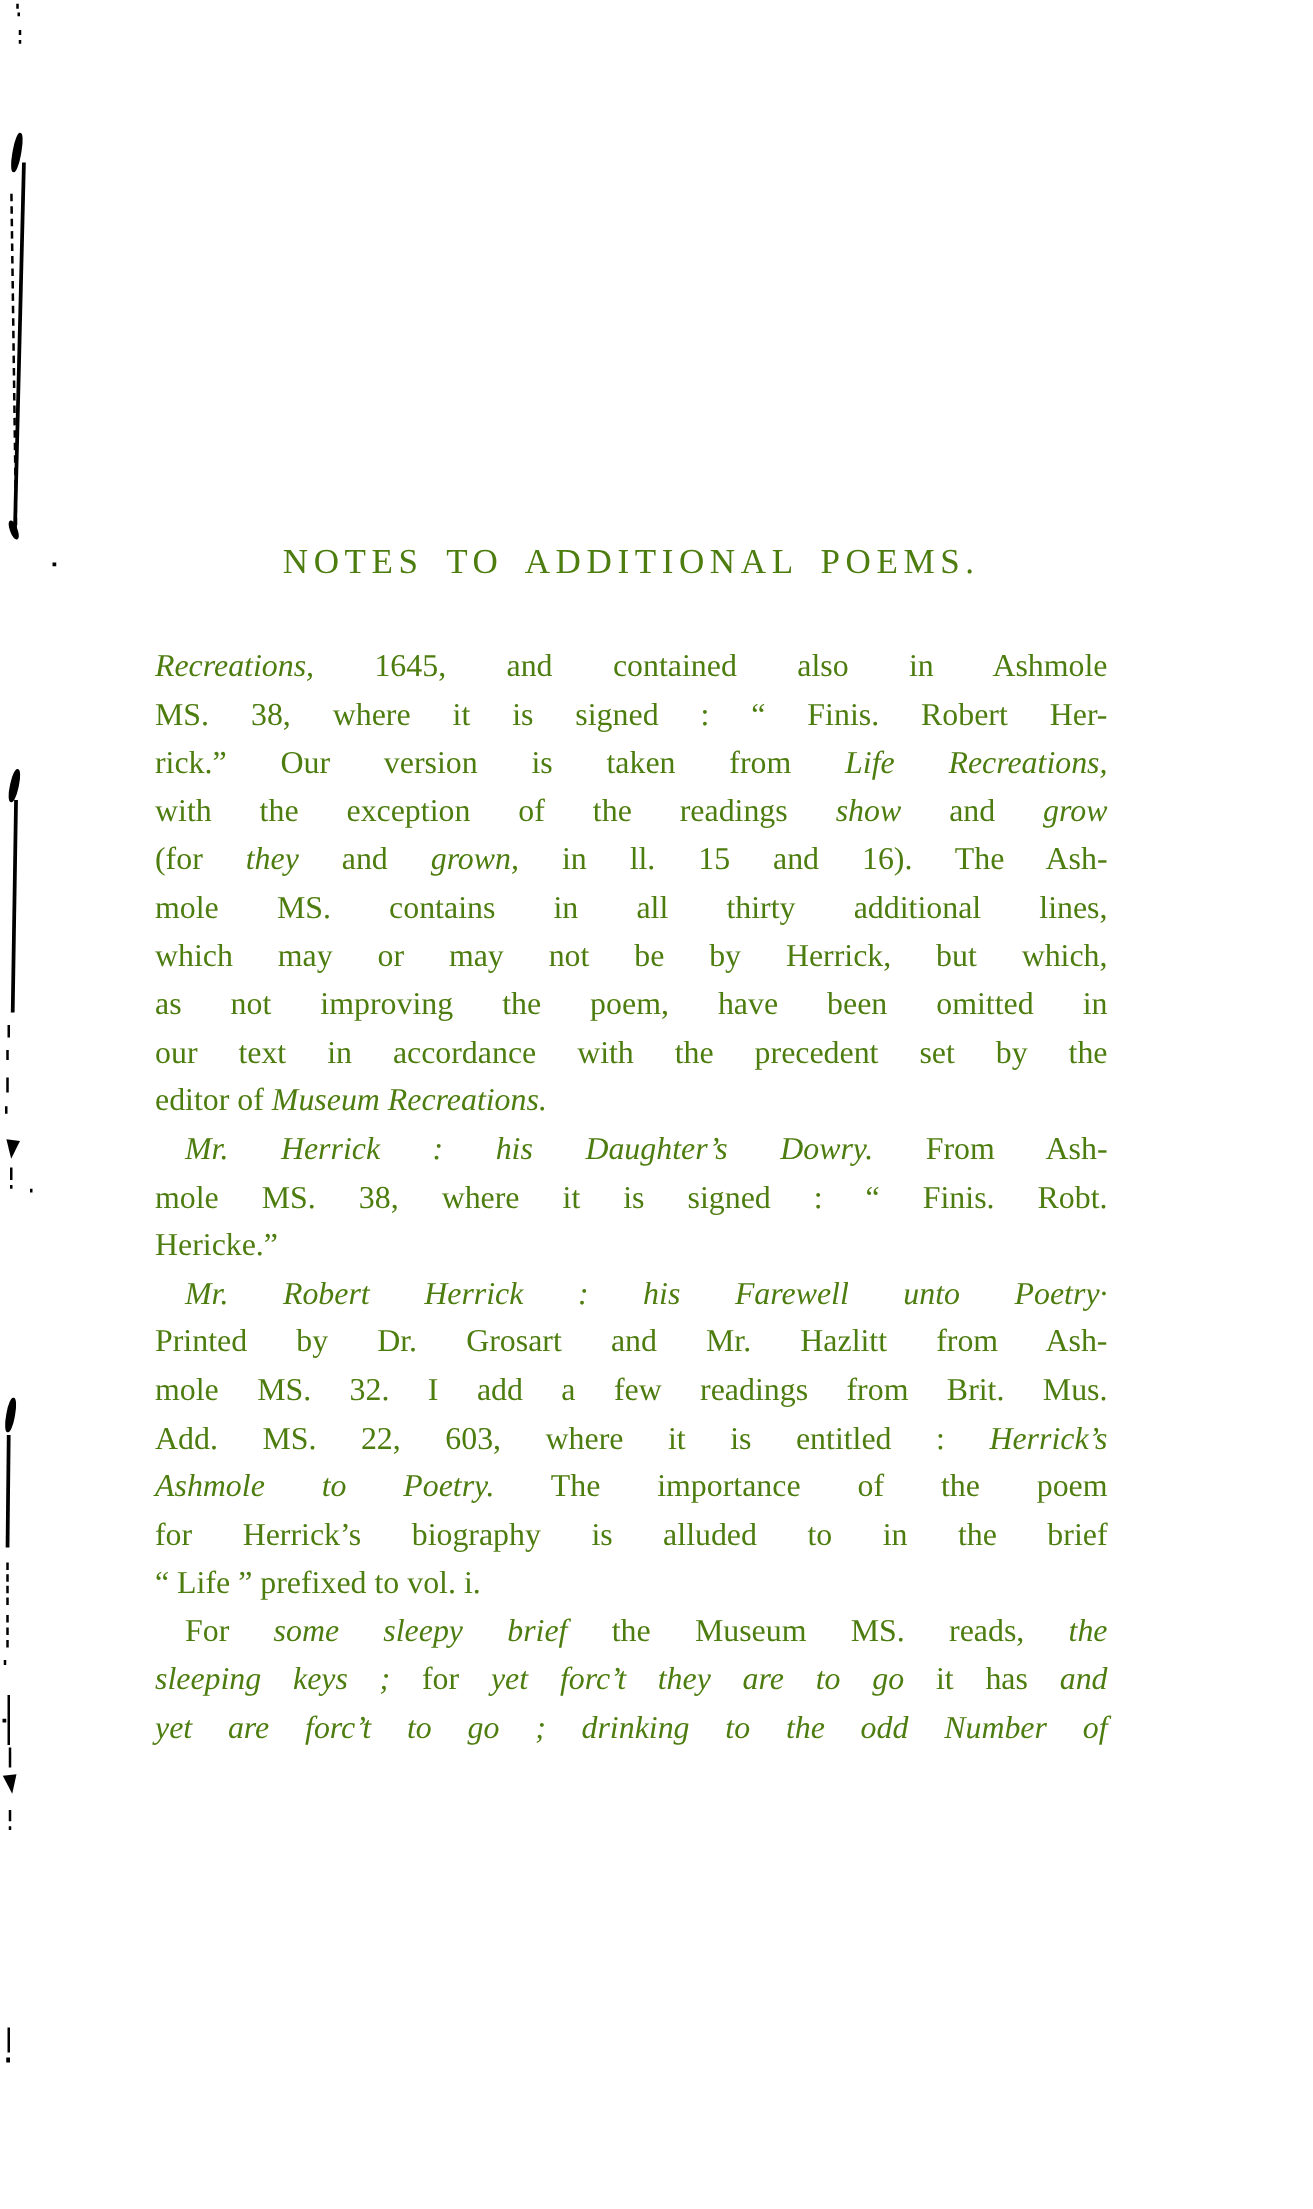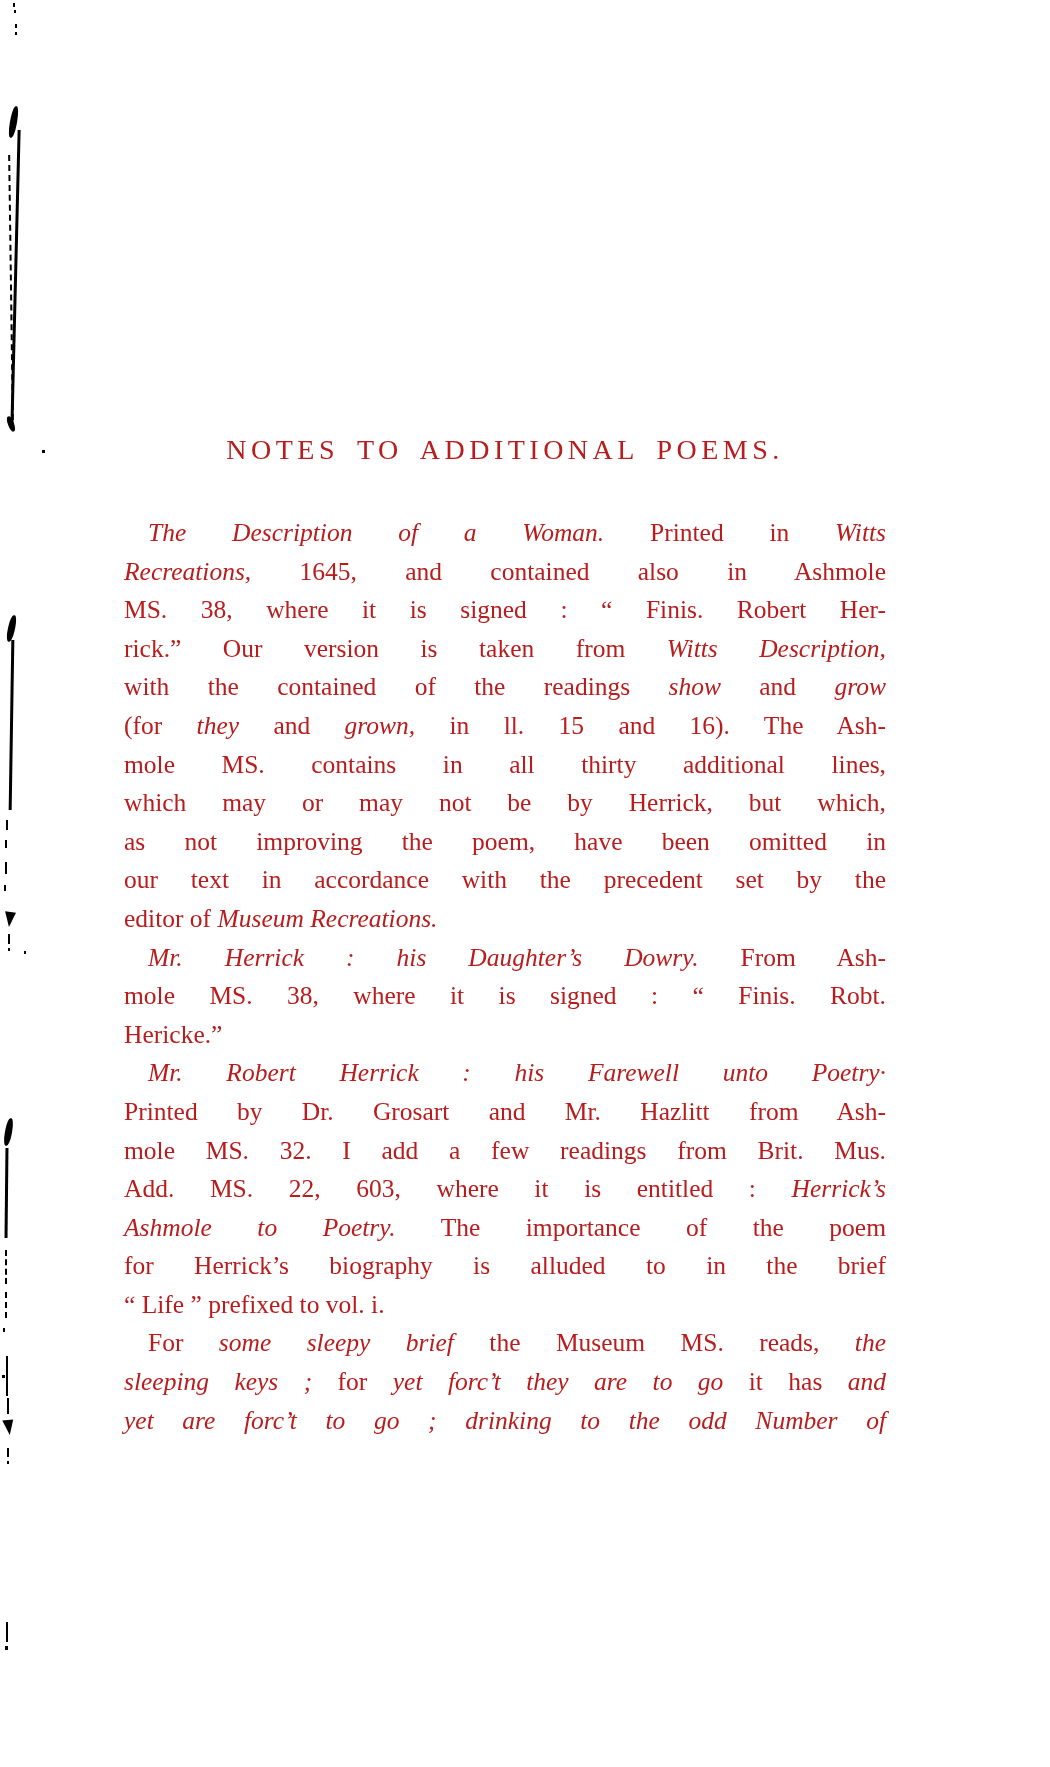--- a/index.html
+++ b/index.html
@@ -1,21 +1,21 @@
 <!DOCTYPE html>
 <html><head>
 <meta charset="utf-8">
 <style>
   html, body { margin: 0; padding: 0; background: #ffffff; }
   .page {
     position: relative;
     width: 1050px;
     height: 1767px;
     background: #ffffff;
-    color: #b91c1c;
+    color: #4d7c0f;
     font-family: "Liberation Serif", "DejaVu Serif", serif;
     overflow: hidden;
   }
   .title {
     position: absolute;
     top: 434px;
     left: 124px;
     width: 762px;
     margin: 0;
     text-align: center;
@@ -101,25 +101,24 @@
     <div class="art" style="left:7px;top:1448px;width:2px;height:9px;"></div>
     <div class="art" style="left:7px;top:1461px;width:2px;height:3px;"></div>
 
     <div class="art" style="left:6px;top:1622px;width:2px;height:20px;"></div>
     <div class="art" style="left:5px;top:1646px;width:3px;height:4px;"></div>
   </div>
 
   <h1 class="title">NOTES TO ADDITIONAL POEMS.</h1>
 
   <div class="text-block">
-      <div class="line j indent"><span class="it">The Description of a Woman.</span><span> Printed in </span><span class="it">Witts</span></div>
       <div class="line j"><span class="it">Recreations,</span><span> 1645, and contained also in Ashmole</span></div>
       <div class="line j"><span>MS. 38, where it is signed : “ Finis. Robert Her-</span></div>
-      <div class="line j"><span>rick.” Our version is taken from </span><span class="it">Witts Description,</span></div>
-      <div class="line j"><span>with the contained of the readings </span><span class="it">show</span><span> and </span><span class="it">grow</span></div>
+      <div class="line j"><span>rick.” Our version is taken from </span><span class="it">Life Recreations,</span></div>
+      <div class="line j"><span>with the exception of the readings </span><span class="it">show</span><span> and </span><span class="it">grow</span></div>
       <div class="line j"><span>(for </span><span class="it">they</span><span> and </span><span class="it">grown,</span><span> in ll. 15 and 16). The Ash-</span></div>
       <div class="line j"><span>mole MS. contains in all thirty additional lines,</span></div>
       <div class="line j"><span>which may or may not be by Herrick, but which,</span></div>
       <div class="line j"><span>as not improving the poem, have been omitted in</span></div>
       <div class="line j"><span>our text in accordance with the precedent set by the</span></div>
       <div class="line"><span>editor of </span><span class="it">Museum Recreations.</span></div>
       <div class="line j indent"><span class="it">Mr. Herrick : his Daughter’s Dowry.</span><span> From Ash-</span></div>
       <div class="line j"><span>mole MS. 38, where it is signed : “ Finis. Robt.</span></div>
       <div class="line"><span>Hericke.”</span></div>
       <div class="line j indent"><span class="it">Mr. Robert Herrick : his Farewell unto Poetry·</span></div>

